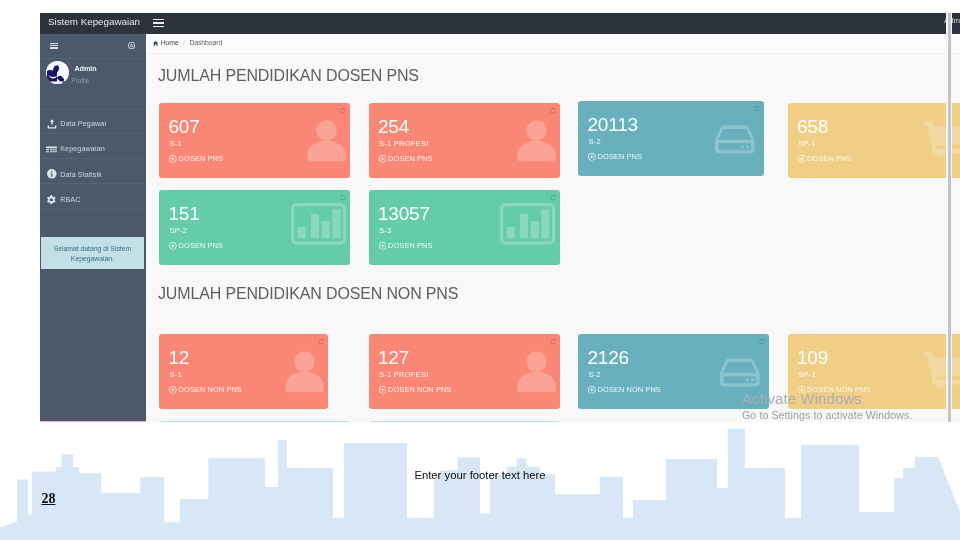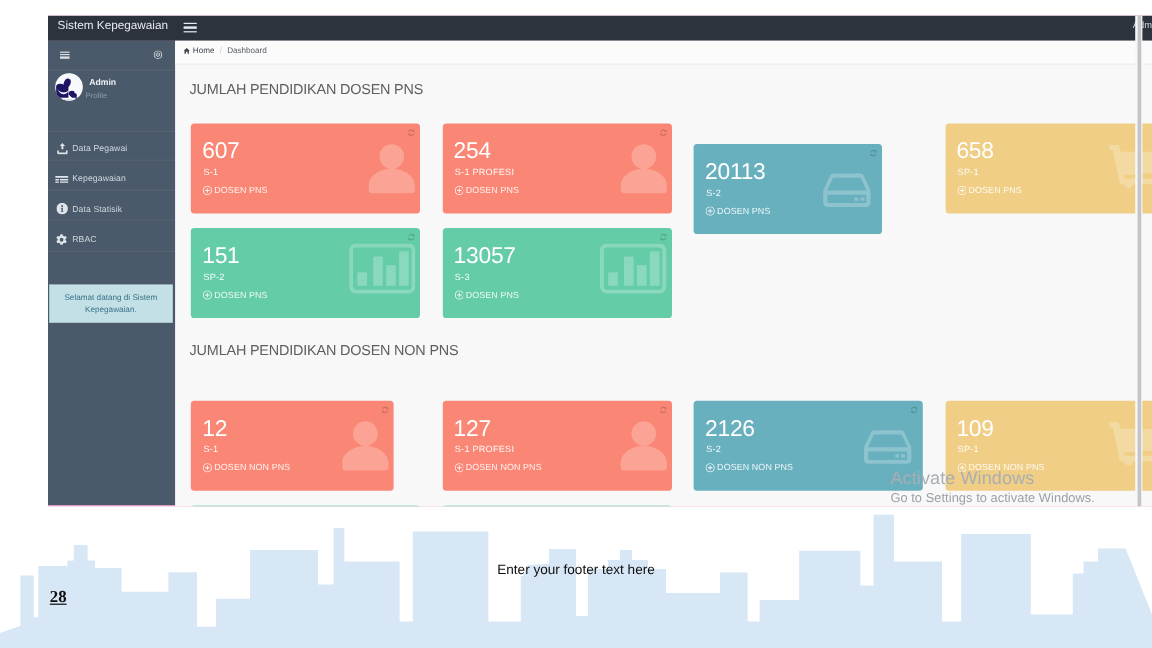--- a/index.html
+++ b/index.html
@@ -57,21 +57,21 @@
   
   .content{position:absolute;left:106px;top:20.5px;width:840px;bottom:0;background:#f8f8f9;}
   .breadcrumb{position:absolute;left:0;top:0;right:0;height:19px;background:#fbfbfc;
               border-bottom:1px solid #ebedef;}
   .bc-inner{position:absolute;left:6.5px;top:4.6px;font-size:6.8px;line-height:9px;color:#3f464d;white-space:nowrap;letter-spacing:-.05px;}
   .bc-sep{color:#c3c8cd;margin:0 2.6px;}
   .bc-home{color:#3f464d;margin-left:1.2px;}
   .bc-cur{color:#585f66;}
   .bc-inner svg{vertical-align:-.5px;}
 
-  .section-title{position:absolute;font-size:12px;color:#5d5e60;letter-spacing:-0.15px;
+  .section-title{position:absolute;font-size:16px;color:#5d5e60;letter-spacing:-0.15px;
                  font-weight:normal;white-space:nowrap;text-align:right;}
 
   
   .card{position:absolute;border-radius:3px;overflow:hidden;color:#fff;}
   .card .num{position:absolute;left:9.5px;top:14px;font-size:19px;line-height:19px;
              font-weight:normal;color:#fff;letter-spacing:-.2px;}
   .card .lbl{position:absolute;left:10.5px;top:36px;font-size:7.6px;line-height:9px;color:#fff;
              opacity:.95;letter-spacing:.2px;}
   .card .ftr{position:absolute;left:10px;top:51.5px;font-size:7.4px;line-height:9px;color:#fff;
              opacity:.9;letter-spacing:.1px;white-space:nowrap;}
@@ -220,21 +220,21 @@
               <svg width="41" height="44" viewBox="0 0 64 66" fill="#ffffff">
                 <path d="M32 2a16 16 0 1 1 0 32 16 16 0 0 1 0-32zM32 34c16.5 0 30 9.8 30 22v5a5 5 0 0 1-5 5H7a5 5 0 0 1-5-5v-5c0-12.2 13.5-22 30-22z"></path>
               </svg>
             </div>
             <div class="reload">
               <svg width="7.2" height="7.2" viewBox="0 0 12 12" fill="#1a1a1a">
                 <path d="M5.3 1.5a4.6 4.6 0 0 1 4.3 1.3l1-1V5H7.5l1-1A3.3 3.3 0 0 0 3.1 5.2l-1.2-.4a4.6 4.6 0 0 1 3.4-3.3zM9.6 6.8l1.2.4a4.6 4.6 0 0 1-7.7 2l-1 1V7.1h3.1l-1 1a3.3 3.3 0 0 0 5.4-1.3z"></path>
               </svg>
             </div>
           </div>
-          <div class="card c-teal" style="left: 432px; top: 86px; width: 157px; height: 75.5px;">
+          <div class="card c-teal" style="left: 432px; top: 67px; width: 186px; height: 75.5px;">
             <div class="num">20113</div>
             <div class="lbl">S-2</div>
             <div class="ftr"><svg width="7.6" height="7.6" viewBox="0 0 16 16">
                 <path fill="#ffffff" d="M8 0a8 8 0 1 0 0 16A8 8 0 0 0 8 0zm0 1.5A6.5 6.5 0 1 1 8 14.5 6.5 6.5 0 0 1 8 1.5zM7.2 4h1.6v3.2H12v1.6H8.8V12H7.2V8.8H4V7.2h3.2V4z"></path>
               </svg><span>DOSEN PNS</span></div>
             <div class="bigicon" style="right: 8px; top: 20px;">
               <svg width="43.5" height="37" viewBox="0 0 64 45" fill="#ffffff">
                 <path d="M15.6 2h32.8c1.8 0 3.4 1 4.1 2.6l8.1 17.2c.3.7.4 1.4.4 2.1v14.4c0 2.6-2.1 4.7-4.7 4.7H7.7C5.1 43 3 40.9 3 38.3V23.9c0-.7.1-1.4.4-2.1l8.1-17.2C12.2 3 13.8 2 15.6 2zm0 5.2a.8.8 0 0 0-.7.4L7.7 22.9h48.6L49.1 7.6a.8.8 0 0 0-.7-.4H15.6zM8.2 28.1v10.2c0 0 0 0 0 0h47.6V28.1H8.2zm33.1 3.2h4.6v4.2h-4.6v-4.2zm7.3 0h4.6v4.2H48.6v-4.2z"></path>
               </svg>
             </div>

